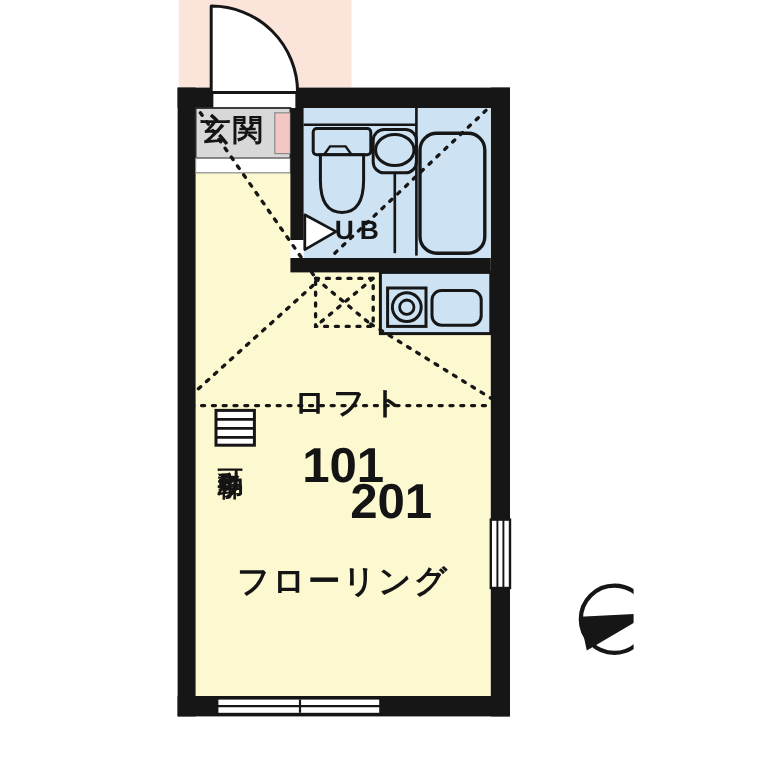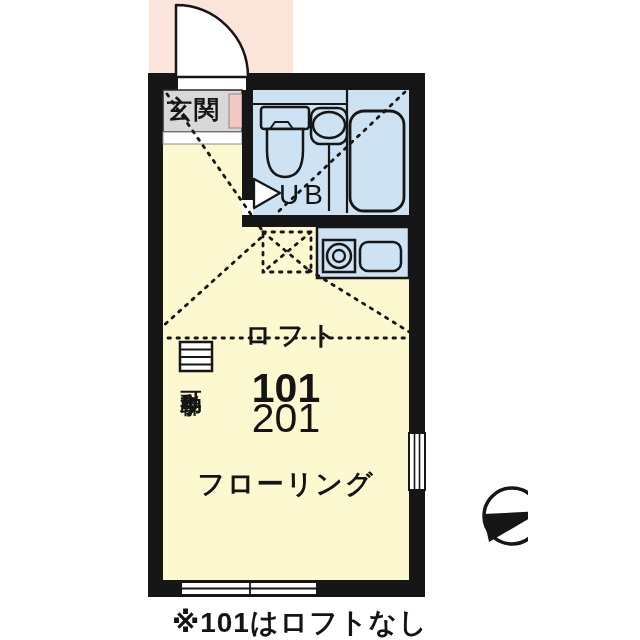--- a/index.html
+++ b/index.html
@@ -1,25 +1,25 @@
 <!DOCTYPE html>
 <html><head>
 <meta charset="utf-8">
 <style>
   html,body{margin:0;padding:0;background:#ffffff;}
   #stage{position:relative;width:528px;height:640px;background:#ffffff;overflow:hidden;
          font-family:"Liberation Sans","DejaVu Sans",sans-serif;color:#141414;}
   #plan-svg{position:absolute;left:0;top:0;}
   .label{position:absolute;color:#141414;white-space:nowrap;line-height:1;}
   .lbl-genkan{left:167px;top:97px;font-size:25px;font-weight:600;letter-spacing:2px;}
-  .lbl-ub{left:279px;top:181px;font-size:28px;font-weight:400;letter-spacing:5px;}
+  .lbl-ub{left:279px;top:181px;font-size:22px;font-weight:700;letter-spacing:5px;}
   .lbl-loft{left:245px;top:298px;font-size:26px;font-weight:600;letter-spacing:6px;margin-top:24px;}
   .lbl-col{left:163px;width:246px;text-align:center;}
   .lbl-101{top:368px;font-size:41px;font-weight:600;}
-  .lbl-201{top:398px;font-size:41px;font-weight:400;}
+  .lbl-201{top:398px;font-size:41px;font-weight:700;padding-left:40px;}
   .lbl-room{top:436px;font-size:36px;font-weight:600;}
   .lbl-floor{top:471px;font-size:27px;font-weight:600;letter-spacing:2px;}
   .lbl-ladder{left:181px;top:374px;font-size:21px;font-weight:600;
               writing-mode:vertical-rl;text-orientation:upright;letter-spacing:2px;}
   .lbl-north{left:538px;top:494px;font-size:22px;font-weight:700;transform:rotate(94deg);}
   .lbl-caption{left:172px;top:609px;font-size:28px;font-weight:600;letter-spacing:1px;}
 </style>
 </head>
 <body>
 
@@ -98,14 +98,13 @@
   </svg>
 
   <div class="label lbl-genkan">玄関</div>
   <div class="label lbl-ub">UB</div>
   <div class="label lbl-loft">ロフト</div>
   <div class="label lbl-col lbl-101">101</div>
   <div class="label lbl-col lbl-201">201</div>
   <div class="label lbl-col lbl-floor">フローリング</div>
   <div class="label lbl-ladder">可動梯子</div>
   <div class="label lbl-north">N</div>
-  <div class="label lbl-caption">※101はロフトなし</div>
 </div>
 
 </body></html>

